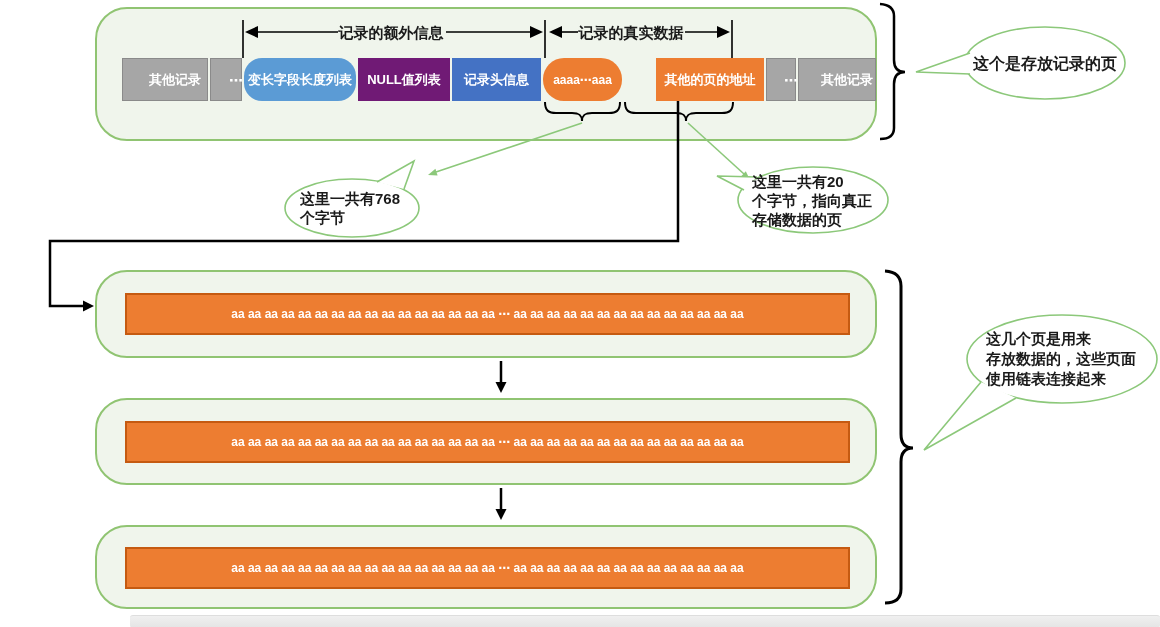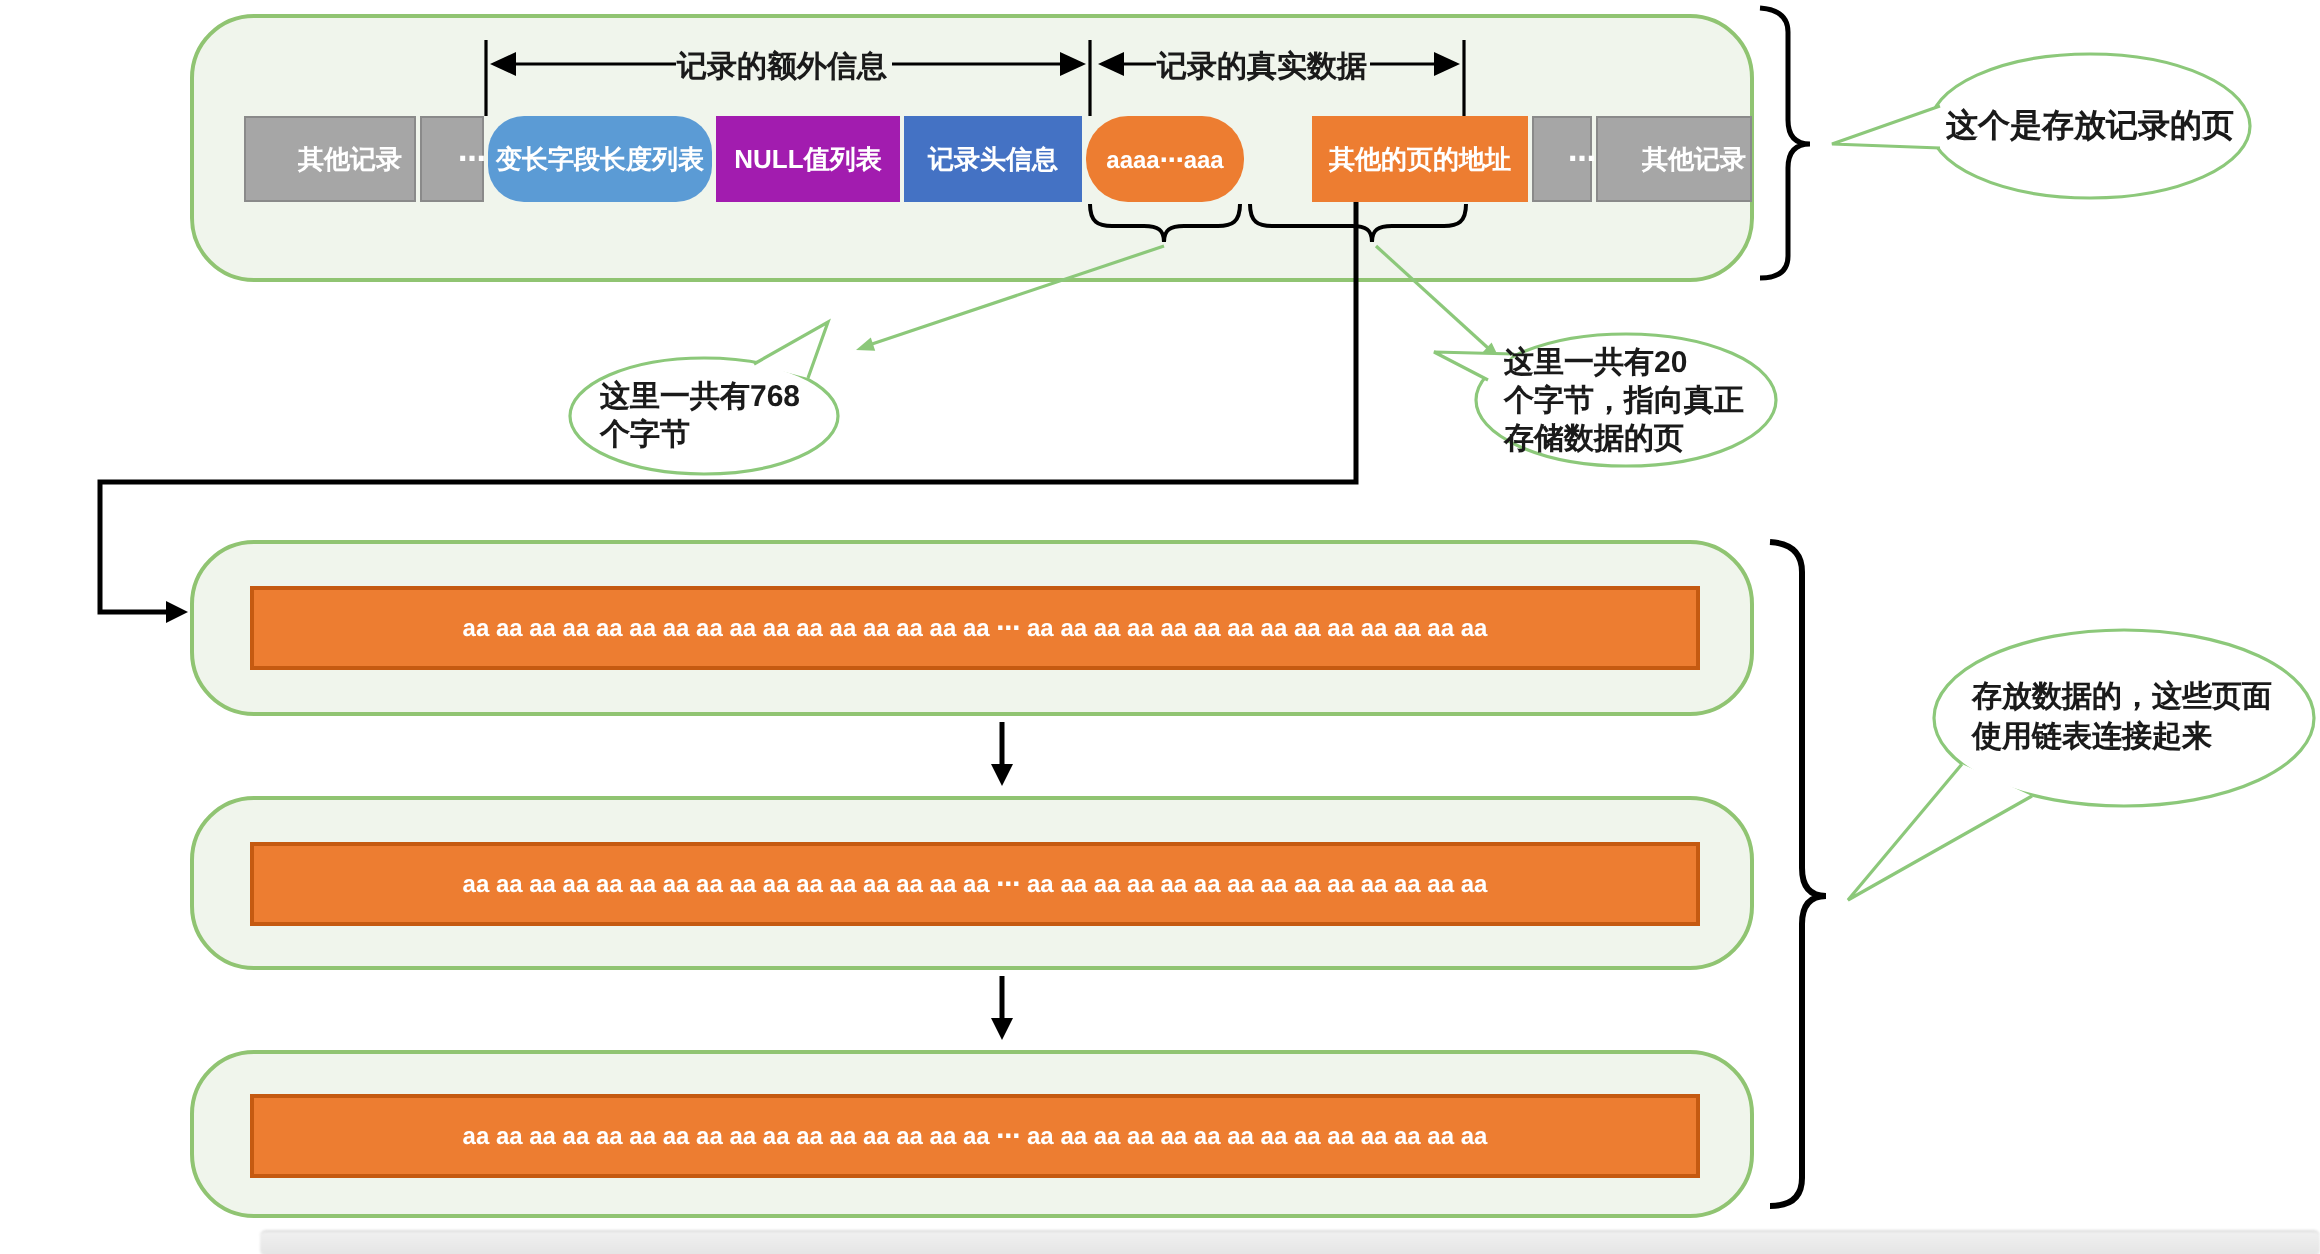--- a/index.html
+++ b/index.html
@@ -11,21 +11,21 @@
   .page-box{
     position:absolute;left:95px;width:782px;
     background:#F0F5EC;border:2px solid #90C472;border-radius:32px;box-sizing:border-box;
   }
   
   #seg-row{position:absolute;left:122px;top:58px;height:43px;display:flex;gap:2px;}
   .seg{display:flex;align-items:center;justify-content:center;
        color:#fff;font-size:13px;font-weight:700;box-sizing:border-box;white-space:nowrap;}
   .seg.gray{background:#A6A6A6;border:1px solid #8A8A8A;padding-left:20px;}
   .seg.blue{background:#5B9BD5;}
-  .seg.green{background:#a21caf;text-align:right;}
+  .seg.green{background:#701a75;text-align:right;}
   .seg.dblue{background:#4472C4;}
   .seg.orange{background:#ED7D31;}
   .seg.dots{font-size:14px;}
   .seg.latin{font-size:12px;border-radius:21px;}
   #seg-row .s0{width:86px;} #seg-row .s1{width:32px;} #seg-row .s2{width:112px;border-radius:18px;}
   #seg-row .s3{width:92px;} #seg-row .s4{width:89px;} #seg-row .s5{width:79px;}
   #seg-row .s6{width:108px;margin-left:32px;} #seg-row .s7{width:30px;} #seg-row .s8{width:78px;}
   
   .dim-label{position:absolute;top:24px;width:106px;text-align:center;
              font-size:15px;font-weight:700;background:#F0F5EC;}
@@ -149,18 +149,19 @@
   <div class="callout-text" style="left:300px;top:181px;width:120px;height:54px;">
     <div>这里一共有768</div>
     <div>个字节</div>
   </div>
   <div class="callout-text" style="left:752px;top:169px;width:136px;height:62px;">
     <div>这里一共有20</div>
     <div>个字节，指向真正</div>
     <div>存储数据的页</div>
   </div>
   <div class="callout-text" style="left:986px;top:328px;width:164px;height:62px;line-height:20px;">
+    <div>这几个页是用来</div>
     <div>存放数据的，这些页面</div>
     <div>使用链表连接起来</div>
   </div>
 
   <div id="bottom-shadow"></div>
 </div>
 
 </body></html>

